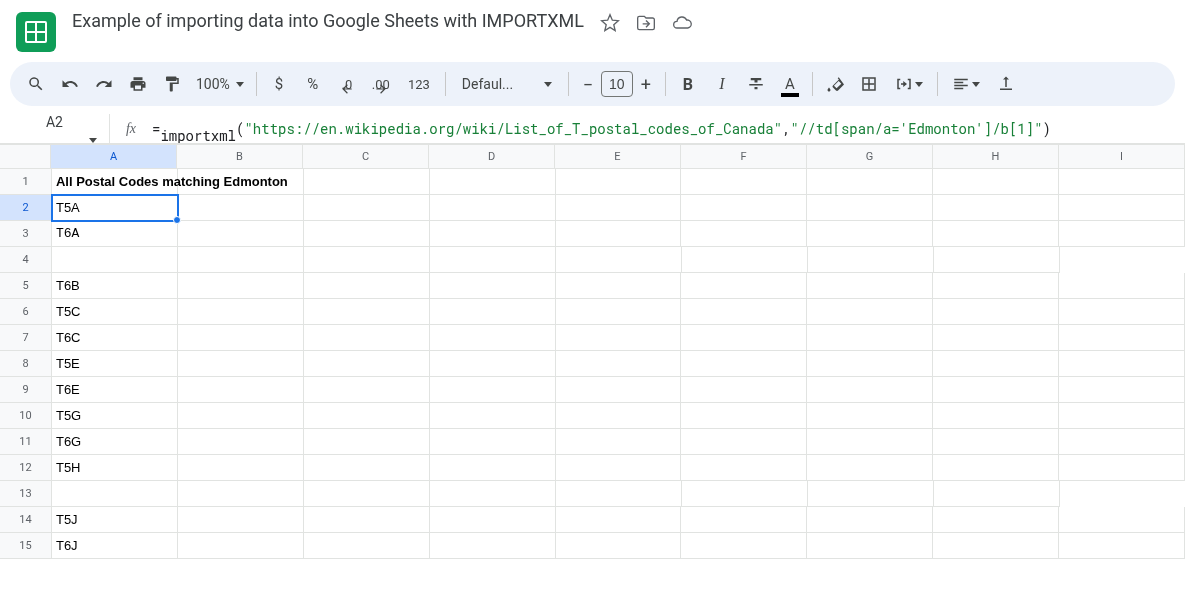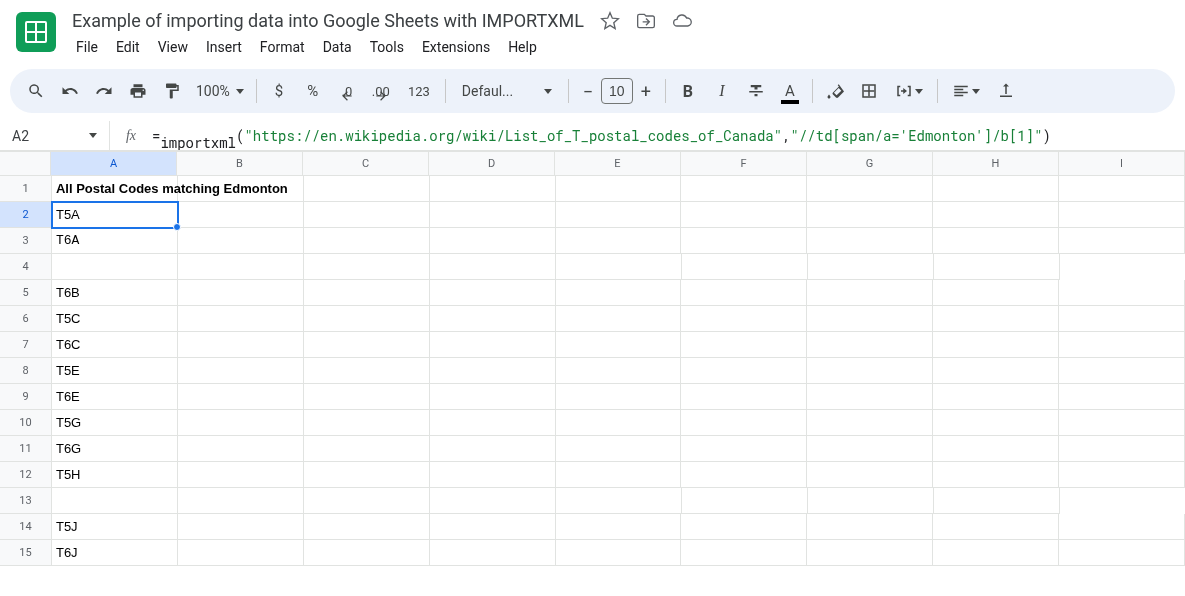--- a/index.html
+++ b/index.html
@@ -4,39 +4,39 @@
 <style>
 * { box-sizing: border-box; margin: 0; padding: 0; }
 body { font-family: "Google Sans", Roboto, Arial, sans-serif; font-size: 14px; color: #202124; background: #fff; overflow: hidden; width: 1185px; height: 596px; }
 .header { padding: 8px 16px 0 16px; display: flex; align-items: flex-start; gap: 12px; }
 .logo { width: 40px; height: 40px; background: #0f9d58; border-radius: 6px; display: flex; align-items: center; justify-content: center; margin-top: 4px; }
 .logo-inner { width: 22px; height: 22px; border: 2px solid #fff; border-radius: 2px; position: relative; }
 .logo-inner::before, .logo-inner::after { content: ""; position: absolute; background: #fff; }
 .logo-inner::before { left: 0; right: 0; top: 50%; height: 2px; margin-top: -1px; }
 .logo-inner::after { top: 0; bottom: 0; left: 50%; width: 2px; margin-left: -1px; }
 .title-area { flex: 1; }
-.doc-title-row { display: flex; align-items: center; gap: 12px; }
+.doc-title-row { display: flex; align-items: flex-end; gap: 12px; }
 .doc-title { font-size: 18px; color: #3c4043; padding: 2px 4px; }
 .title-icons { display: flex; gap: 16px; align-items: center; color: #5f6368; }
 .title-icons svg { width: 20px; height: 20px; fill: #5f6368; cursor: pointer; }
 .menus { display: flex; gap: 2px; margin-top: 2px; }
 .menu-item { padding: 4px 8px; border-radius: 4px; color: #202124; font-size: 14px; cursor: pointer; }
 .toolbar { margin: 10px 10px 0 10px; background: #edf2fa; border-radius: 24px; height: 44px; display: flex; align-items: center; padding: 0 10px; gap: 2px; }
 .tb-btn { width: 32px; height: 32px; display: flex; align-items: center; justify-content: center; border-radius: 4px; cursor: pointer; color: #444746; }
 .tb-btn svg { width: 18px; height: 18px; fill: #444746; }
 .tb-sep { width: 1px; height: 24px; background: #c7c7c7; margin: 0 4px; }
 .zoom { display: flex; align-items: center; padding: 0 6px; gap: 6px; color: #444746; cursor: pointer; }
 .font-sel { display: flex; align-items: center; padding: 0 10px; gap: 20px; color: #444746; cursor: pointer; width: 110px; justify-content: space-between; }
 .font-size { display: flex; align-items: center; gap: 0; }
 .fs-btn { width: 26px; height: 26px; display: flex; align-items: center; justify-content: center; cursor: pointer; color: #444746; font-size: 18px; }
 .fs-input { width: 32px; height: 26px; border: 1px solid #747775; border-radius: 4px; text-align: center; font-size: 14px; color: #444746; background: transparent; }
 .text-color-bar { position: absolute; bottom: 3px; left: 7px; width: 18px; height: 4px; background: #000; }
 .tb-btn.rel { position: relative; }
 .formula-bar { display: flex; align-items: stretch; border-bottom: 1px solid #e1e3e1; height: 30px; margin-top: 8px; }
-.name-box { width: 110px; display: flex; align-items: center; padding: 0 12px; border-right: 1px solid #e1e3e1; color: #3c4043; gap: 8px; }
+.name-box { width: 110px; display: flex; align-items: center; padding: 0 12px; border-right: 1px solid #e1e3e1; color: #3c4043; gap: 8px; flex-direction: column; }
 .name-box-caret { margin-left: auto; }
 .fx-label { width: 42px; display: flex; align-items: center; justify-content: center; font-style: italic; color: #5f6368; font-family: serif; }
 .formula-input { flex: 1; display: flex; align-items: center; font-family: "Roboto Mono", Consolas, monospace; font-size: 14px; color: #3c4043; padding-right: 10px; white-space: nowrap; overflow: hidden; }
 .fn { color: #202124; margin-top: 13px; }
 .str { color: #188038; }
 .op { color: #202124; }
 .grid { display: flex; border-top: 1px solid #e1e3e1; }
 .corner { width: 52px; height: 24px; background: #f8f9fa; border-right: 1px solid #e1e3e1; border-bottom: 1px solid #e1e3e1; }
 .col-headers { display: flex; }
 .col-h { height: 24px; background: #f8f9fa; border-right: 1px solid #e1e3e1; border-bottom: 1px solid #e1e3e1; display: flex; align-items: center; justify-content: center; font-size: 11px; color: #5f6368; }
@@ -67,31 +67,20 @@
           </svg>
         <svg viewBox="0 0 24 24">
             <path d="M20 6h-8l-2-2H4c-1.1 0-2 .9-2 2v12c0 1.1.9 2 2 2h16c1.1 0 2-.9 2-2V8c0-1.1-.9-2-2-2z" fill="none" stroke="#5f6368" stroke-width="1.6"></path>
             <path d="M12 9l4 4-4 4M8 13h8" stroke="#5f6368" stroke-width="1.6" fill="none"></path>
           </svg>
         <svg viewBox="0 0 24 24">
             <path d="M19 18H6a4 4 0 010-8 6 6 0 0111.5-1.5A3.5 3.5 0 0119 18z" fill="none" stroke="#5f6368" stroke-width="1.6"></path>
           </svg>
       </div>
     </div>
-    <div class="menus" id="menus">
-        <div class="menu-item">File</div>
-        <div class="menu-item">Edit</div>
-        <div class="menu-item">View</div>
-        <div class="menu-item">Insert</div>
-        <div class="menu-item">Format</div>
-        <div class="menu-item">Data</div>
-        <div class="menu-item">Tools</div>
-        <div class="menu-item">Extensions</div>
-        <div class="menu-item">Help</div>
-      </div>
   </div>
 </div>
 
 <div class="toolbar">
   <div class="tb-btn">
       <svg viewBox="0 0 24 24">
         <path d="M15.5 14h-.79l-.28-.27a6.5 6.5 0 10-.7.7l.27.28v.79l5 4.99L20.49 19l-4.99-5zm-6 0a4.5 4.5 0 110-9 4.5 4.5 0 010 9z"></path>
       </svg>
     </div>
   <div class="tb-btn">

